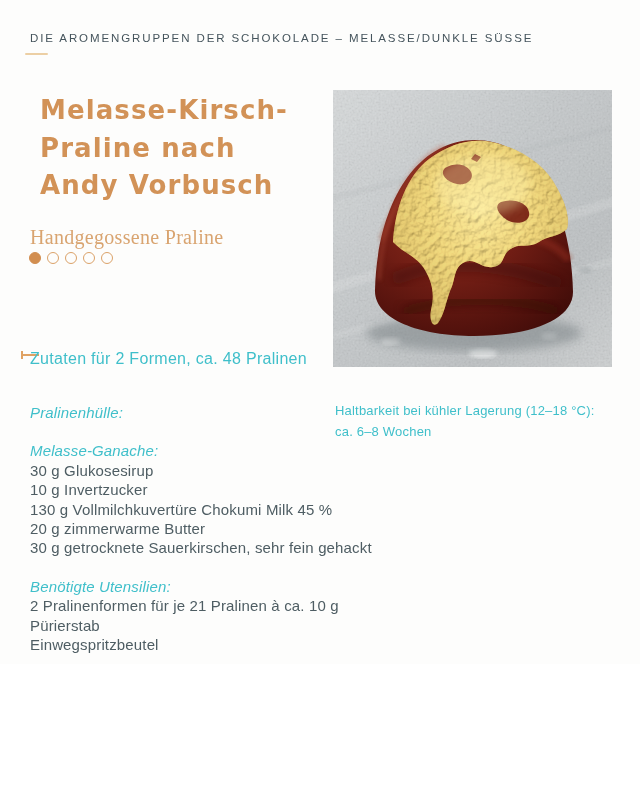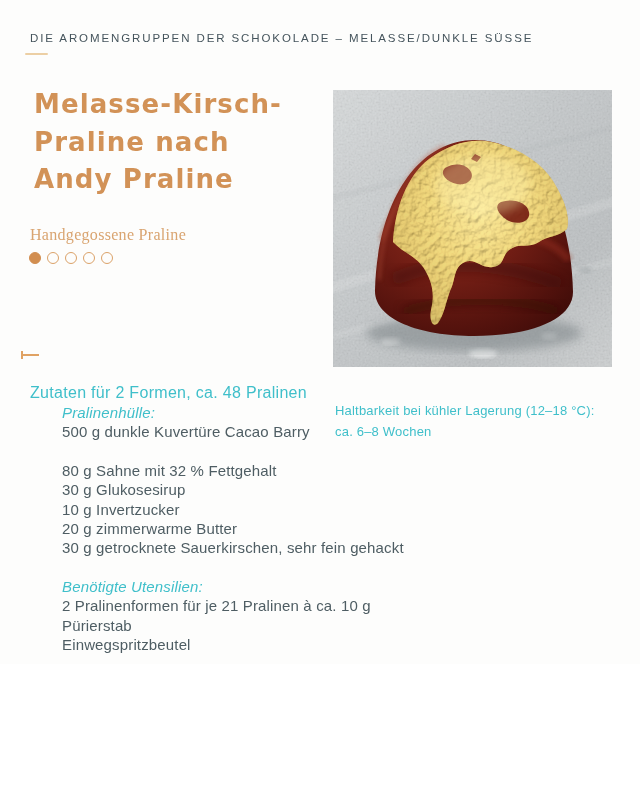--- a/index.html
+++ b/index.html
@@ -26,69 +26,69 @@
     position:absolute;left:28px;top:80px;width:300px;
     font-family:"DejaVu Sans", sans-serif;font-weight:700;
     font-size:26px;line-height:37.5px;letter-spacing:1.1px;
     color:#d29257;
   }
   .title .tline{display:block;}
 
   .subtitle{
     position:absolute;left:30px;top:226px;
     font-family:"Liberation Serif", serif;
-    font-size:16px;color:#d9a470;letter-spacing:0.3px;
+    font-size:20px;color:#d9a470;letter-spacing:0.3px;
   }
 
   .dots{position:absolute;left:29px;top:252px;display:flex;gap:6px;}
   .dot{width:12px;height:12px;border-radius:50%;
        border:1.7px solid #dba269;box-sizing:border-box;background:transparent;}
   .dot.filled{background:#d28e50;border-color:#d28e50;}
 
   
   .photo{position:absolute;left:333px;top:90px;width:279px;height:277px;}
   .photo svg{display:block;}
 
   
   .mini-rule{position:absolute;left:21px;top:351px;width:18px;height:8px;}
   .mini-rule .v{position:absolute;left:0;top:0;width:2px;height:8px;background:#e0a263;}
   .mini-rule .h{position:absolute;left:0;top:3px;width:18px;height:2px;background:#e0a263;}
 
   .yield{
-    position:absolute;left:30px;top:384px;
+    position:absolute;left:30px;top:350px;
     font-size:16px;color:#3fbfca;letter-spacing:0.3px;white-space:nowrap;text-align:right;
   }
 
   .storage{
     position:absolute;left:335px;top:400px;
     font-size:13px;line-height:21px;color:#3fbfca;letter-spacing:0.2px;
   }
 
   
   .ingredients{
     position:absolute;left:30px;top:403px;width:305px;
-    font-size:15px;line-height:19.4px;color:#4e5d63;letter-spacing:0.15px;margin-left:32px;
+    font-size:15px;line-height:19.4px;color:#4e5d63;letter-spacing:0.15px;
   }
   .section{margin:0 0 19px 0;}
   .sec-heading{color:#3fbfca;font-style:italic;}
   .line{white-space:nowrap;}
   .line.cont{padding-left:14px;}
 </style>
 </head>
 <body>
 
 <div class="page">
 
   <div class="kicker">DIE AROMENGRUPPEN DER SCHOKOLADE – MELASSE/DUNKLE SÜSSE</div>
   <div class="kicker-rule"></div>
 
-  <h1 class="title" style="margin:6px;">
+  <h1 class="title" style="margin:12px;">
     <span class="tline">Melasse-Kirsch-</span>
     <span class="tline">Praline nach</span>
-    <span class="tline">Andy Praline</span>
+    <span class="tline">Andy Vorbusch</span>
   </h1>
 
   <div class="subtitle">Handgegossene Praline</div>
 
   <div class="dots">
       <span class="dot filled"></span>
       <span class="dot"></span>
       <span class="dot"></span>
       <span class="dot"></span>
       <span class="dot"></span>
@@ -217,27 +217,27 @@
 
   <div class="storage">
     <div>Haltbarkeit bei kühler Lagerung (12–18 °C):</div>
     <div>ca. 6–8 Wochen</div>
   </div>
 
   <div class="ingredients">
 
     <div class="section">
       <div class="sec-heading">Pralinenhülle:</div>
-      <div class="line">500 g dunkle Kuvertüre Cacao Barry</div>
     </div>
 
     <div class="section">
-      <div class="line">80 g Sahne mit 32 % Fettgehalt</div>
+      <div class="sec-heading">Melasse-Ganache:</div>
       <div class="line">30 g Glukosesirup</div>
       <div class="line">10 g Invertzucker</div>
+      <div class="line">130 g Vollmilchkuvertüre Chokumi Milk 45 %</div>
       <div class="line">20 g zimmerwarme Butter</div>
       <div class="line">30 g getrocknete Sauerkirschen, sehr fein gehackt</div>
     </div>
 
     <div class="section">
       <div class="sec-heading">Benötigte Utensilien:</div>
       <div class="line">2 Pralinenformen für je 21 Pralinen à ca. 10 g</div>
       <div class="line">Pürierstab</div>
       <div class="line">Einwegspritzbeutel</div>
     </div>

